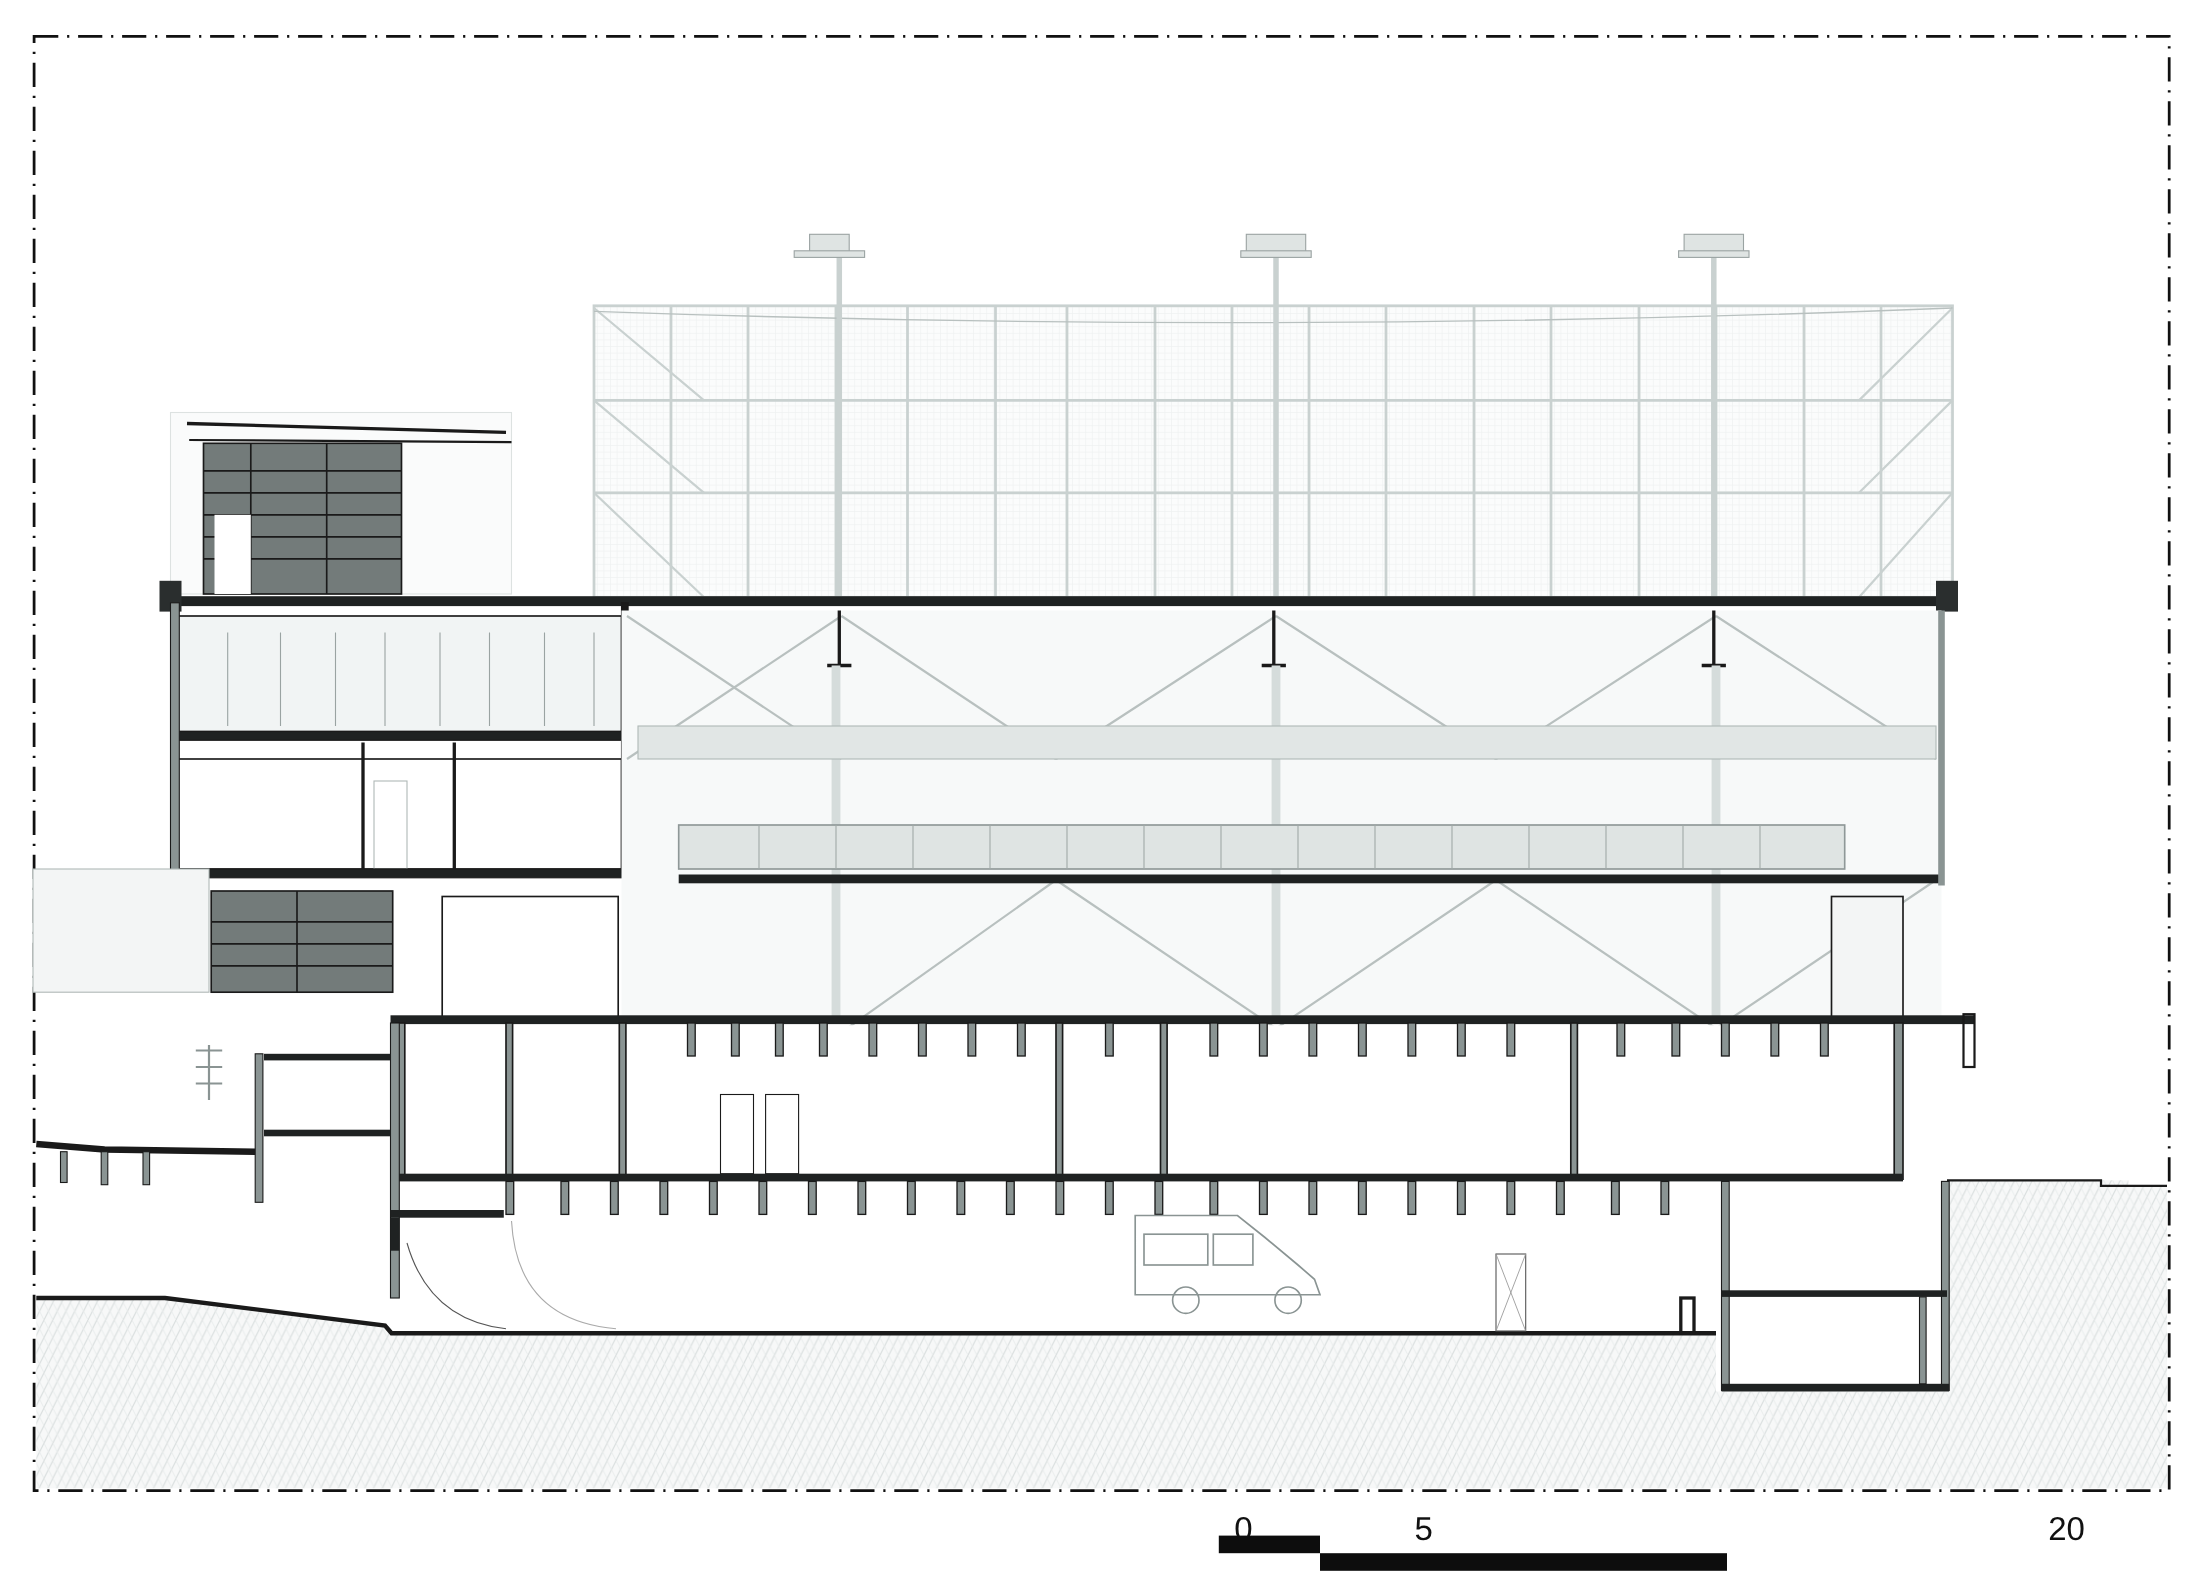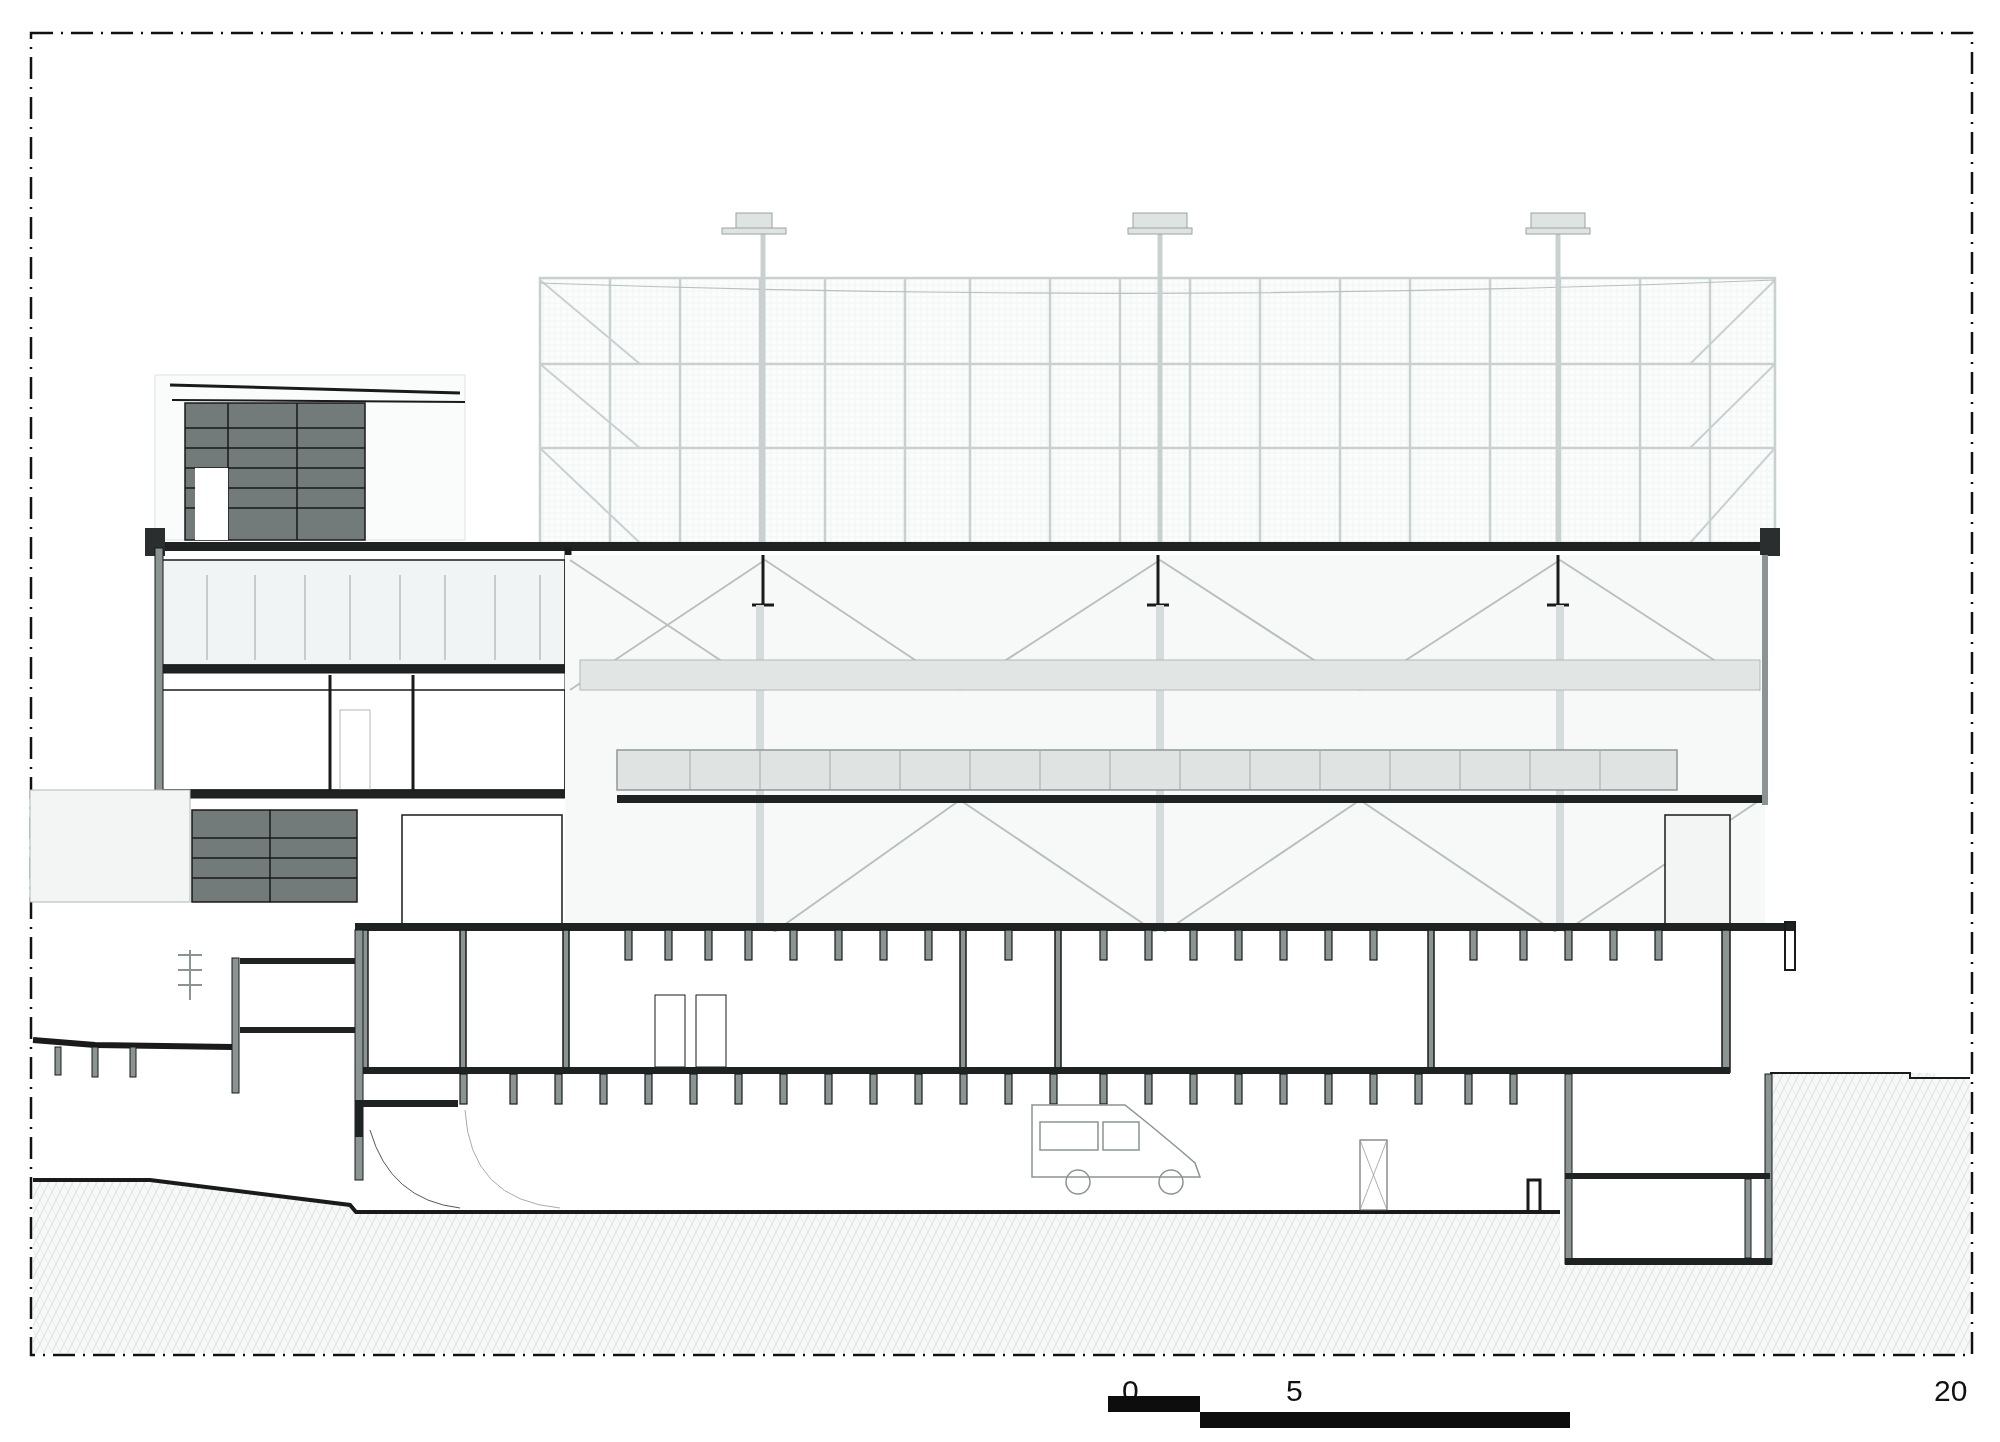--- a/index.html
+++ b/index.html
@@ -229,16 +229,16 @@
     <path d="M465 1110 Q470 1200 560 1208" stroke="#aaa" fill="none"></path>
     <path d="M190 950 V1000 M178 955 H202 M178 970 H202 M178 985 H202" stroke="#8a9493" stroke-width="2" fill="none"></path>
   </g>
 
   <rect x="1785" y="922" width="10" height="48" fill="none" stroke="#1a1a1a" stroke-width="2"></rect>
 </svg>
 
 <div>
   <span class="scale-label" style="left:1122px;">0</span>
   <span class="scale-label" style="left:1286px;">5</span>
-  <span class="scale-label" style="left:1934px;">20</span>
+  <span class="scale-label" style="left:1862px;">20</span>
   <div class="scale-bar" style="left:1108px; top:1396px; width:92px; height:16px;"></div>
   <div class="scale-bar" style="left:1200px; top:1412px; width:370px; height:16px;"></div>
 </div>
 
 </body></html>

